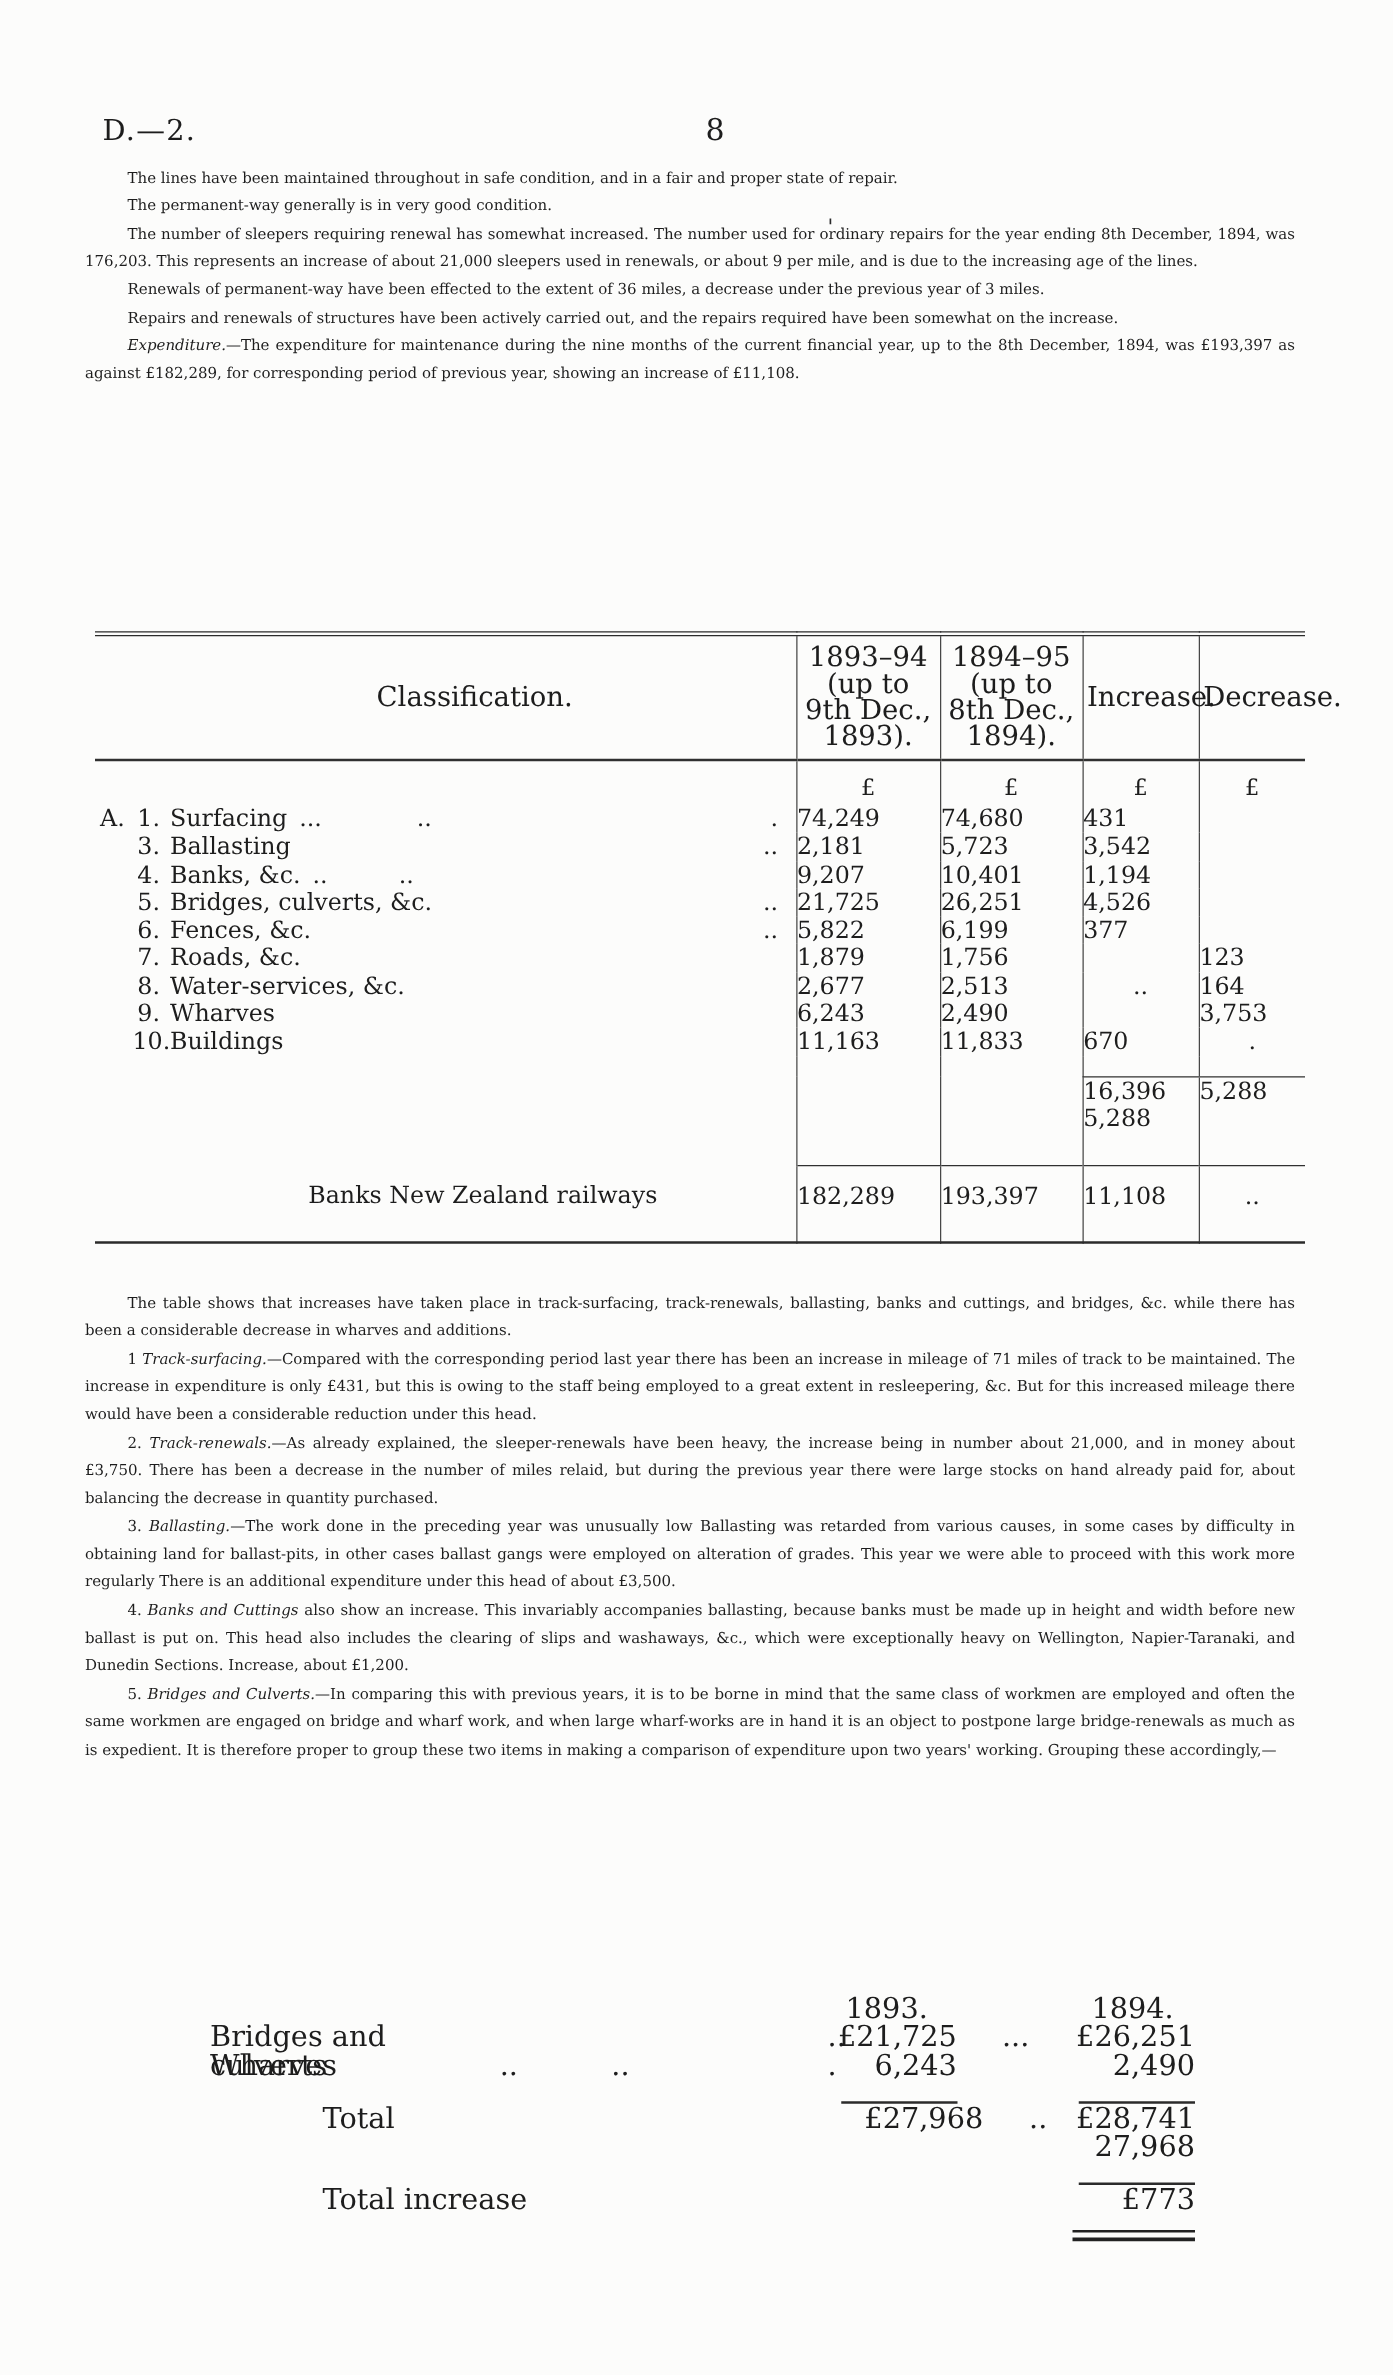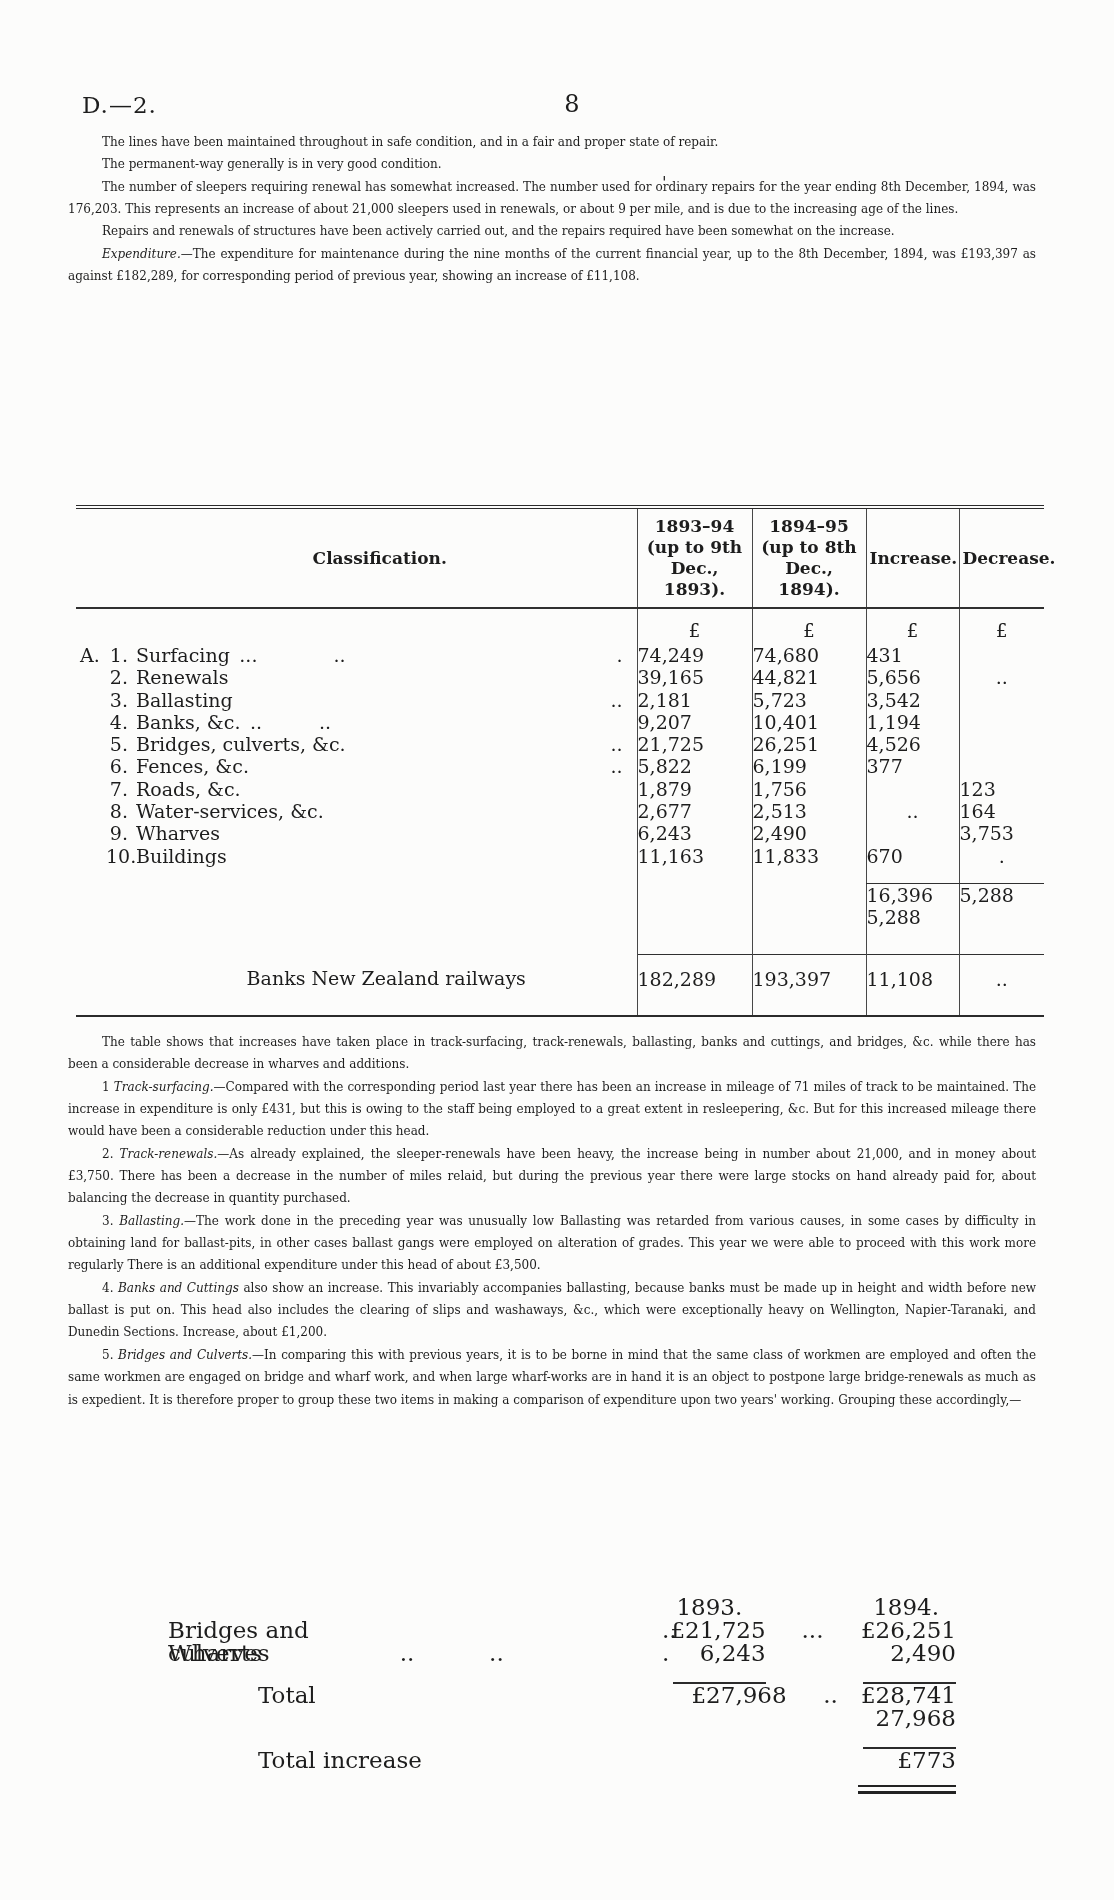--- a/index.html
+++ b/index.html
@@ -26,21 +26,21 @@
   
   .mtable {
     position:absolute; left:76px; top:505px; width:968px;
     border-collapse:collapse; table-layout:fixed;
     border-top:4px double #2b2b2b; border-bottom:2px solid #2b2b2b;
     font-size:19px;
   }
   .mtable th, .mtable td { padding:0; }
   .mtable th:nth-child(n+2), .mtable td:nth-child(n+2) { border-left:1px solid #474747; }
   .mtable thead th {
-    height:90px; font-weight:bold; font-size:17px; line-height:21px;
+    height:90px; font-weight:normal; font-size:22px; line-height:21px;
     vertical-align:middle; text-align:center; padding:4px 3px;
     border-bottom:2px solid #303030;
   }
   .mtable thead th:first-child { padding-left:50px; }
   .cur-row td { height:32px; vertical-align:bottom; text-align:center; font-size:18px; padding-bottom:3px; }
   .body-row td { height:22px; line-height:22.3px; vertical-align:bottom; }
   td.c-class { padding-left:4px; }
   .pfx { display:inline-block; width:26px; }
   .rownum { display:inline-block; width:22px; text-align:right; }
   .lbl { margin-left:8px; }
@@ -78,20 +78,21 @@
 <div class="running-head">
   <span class="doc-ref">D.—2.</span>
   <span class="page-num">8</span>
 </div>
 <span class="stray">'</span>
 
 <div class="textblock pre-table" id="pre-paras">
     <p class="para"><span></span><span class="it"></span><span>The lines have been maintained throughout in safe condition, and in a fair and proper state of repair.</span></p>
     <p class="para"><span></span><span class="it"></span><span>The permanent-way generally is in very good condition.</span></p>
     <p class="para"><span></span><span class="it"></span><span>The number of sleepers requiring renewal has somewhat increased.  The number used for ordinary repairs for the year ending 8th December, 1894, was 176,203.  This represents an increase of about 21,000 sleepers used in renewals, or about 9 per mile, and is due to the increasing age of the lines.</span></p>
+    <p class="para"><span></span><span class="it"></span><span>Renewals of permanent-way have been effected to the extent of 36 miles, a decrease under the previous year of 3 miles.</span></p>
     <p class="para"><span></span><span class="it"></span><span>Repairs and renewals of structures have been actively carried out, and the repairs required have been somewhat on the increase.</span></p>
     <p class="para"><span></span><span class="it">Expenditure.</span><span>—The expenditure for maintenance during the nine months of the current financial year, up to the 8th December, 1894, was £193,397 as against £182,289, for corresponding period of previous year, showing an increase of £11,108.</span></p>
   </div>
 
 <table class="mtable">
   <colgroup>
     <col style="width:561px">
       <col style="width:115px">
       <col style="width:114px">
       <col style="width:93px">
@@ -115,27 +116,20 @@
       <td>£</td>
     </tr>
     <tr class="body-row">
         <td class="c-class"><span class="pfx">A.</span><span class="rownum">1.</span><span class="lbl">Surfacing</span><span class="dots"> ...    ..</span><span class="enddots">.</span></td>
         <td class="c-num c-n2">74,249</td>
         <td class="c-num c-n3">74,680</td>
         <td class="c-num c-n4">431</td>
         <td class="c-num c-n5"></td>
       </tr>
       <tr class="body-row">
-        <td class="c-class"><span class="pfx"></span><span class="rownum">2.</span><span class="lbl">Renewals</span><span class="dots"></span><span class="enddots"></span></td>
-        <td class="c-num c-n2">39,165</td>
-        <td class="c-num c-n3">44,821</td>
-        <td class="c-num c-n4">5,656</td>
-        <td class="c-num c-n5 c-dots">..</td>
-      </tr>
-      <tr class="body-row">
         <td class="c-class"><span class="pfx"></span><span class="rownum">3.</span><span class="lbl">Ballasting</span><span class="dots"></span><span class="enddots">..</span></td>
         <td class="c-num c-n2">2,181</td>
         <td class="c-num c-n3">5,723</td>
         <td class="c-num c-n4">3,542</td>
         <td class="c-num c-n5"></td>
       </tr>
       <tr class="body-row">
         <td class="c-class"><span class="pfx"></span><span class="rownum">4.</span><span class="lbl">Banks, &amp;c.</span><span class="dots"> ..   ..</span><span class="enddots"></span></td>
         <td class="c-num c-n2">9,207</td>
         <td class="c-num c-n3">10,401</td>

